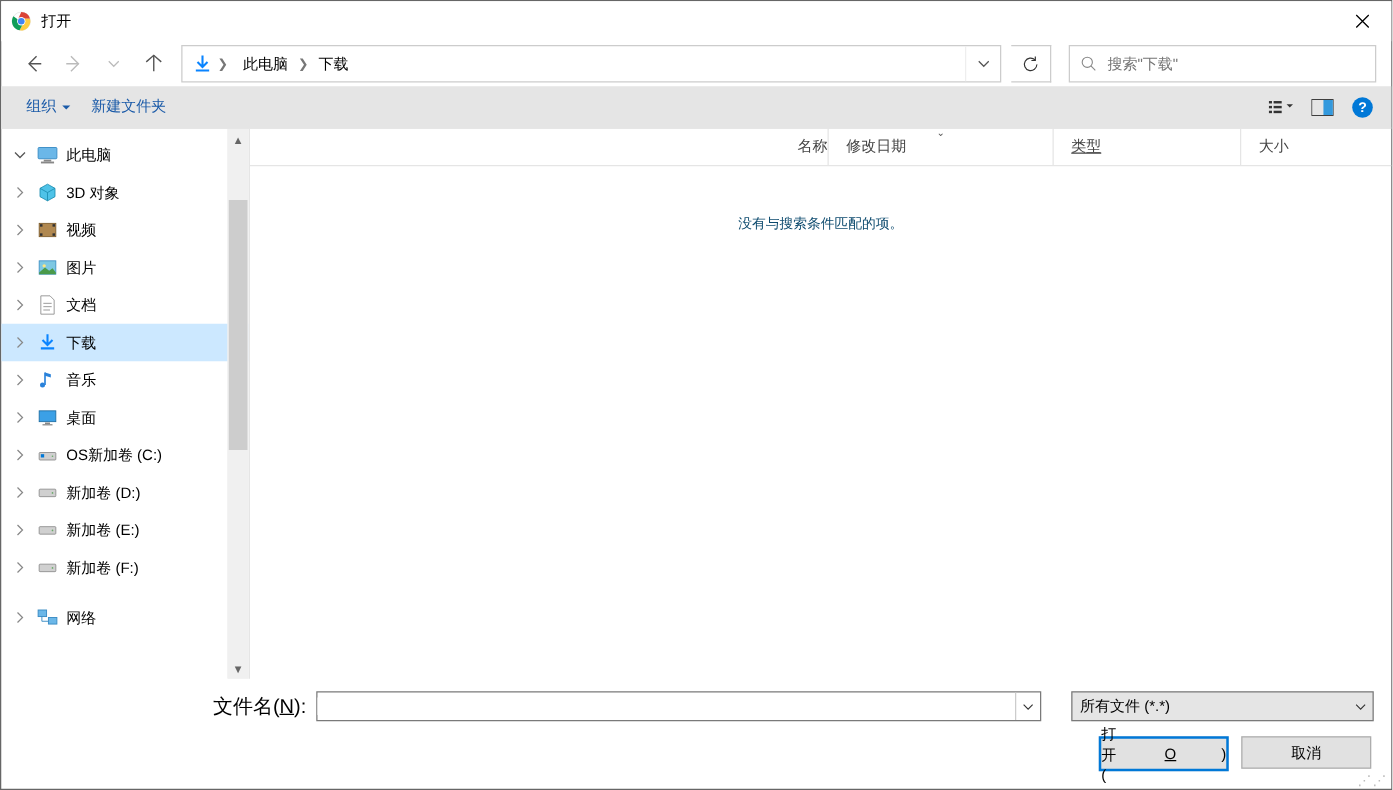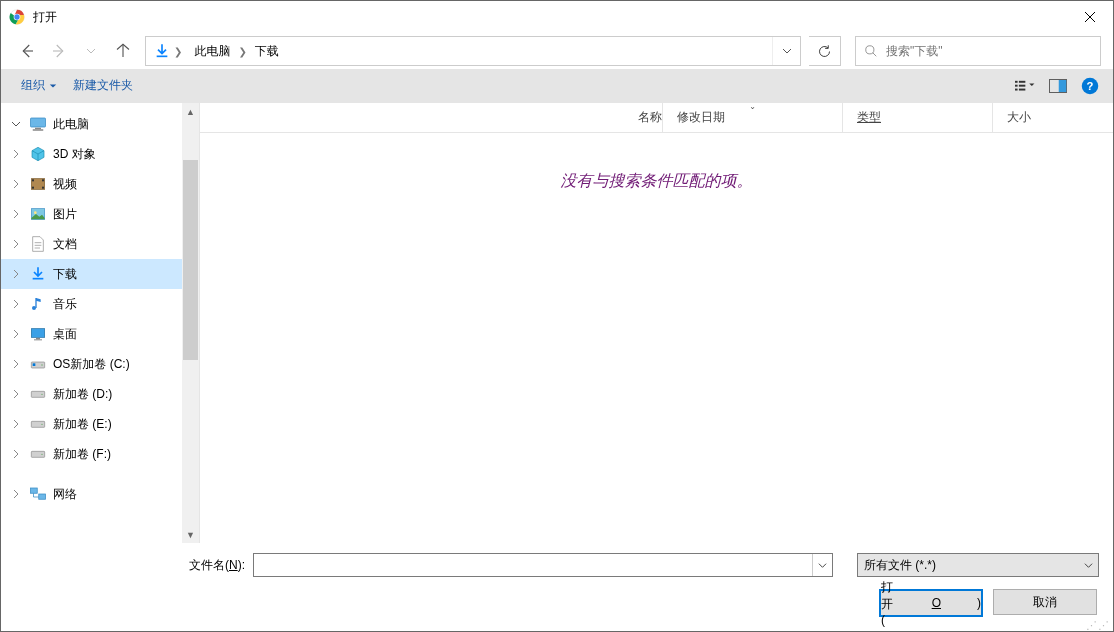--- a/index.html
+++ b/index.html
@@ -52,26 +52,26 @@
 
 .filelist { flex: 1; display: flex; flex-direction: column; }
 .list-header { height: 30px; display: flex; align-items: stretch; border-bottom: 1px solid #e5e5e5; }
 .col { display: flex; align-items: center; padding-left: 14px; font-size: 12px; color: #444; border-right: 1px solid #e5e5e5; position: relative; }
 .col.name { flex: 1; min-width: 300px; justify-content: flex-end; }
 .col.date { width: 180px; }
 .col.type { width: 150px; text-decoration: underline; }
 .col.size { width: 120px; border-right: none; }
 .sort-ind { position: absolute; left: 50%; top: -1px; transform: translateX(-50%); font-size: 8px; color: #555; }
 .list-body { flex: 1; display: flex; align-items: flex-start; justify-content: center; padding-top: 38px; }
-.empty-msg { color: #701a75; font-size: 16px; font-style: italic; }
+.empty-msg { color: #0c4a6e; font-size: 11px; }
 
 
 .footer { padding: 10px 14px 14px 14px; }
 .footer-row { display: flex; align-items: center; gap: 8px; margin-bottom: 12px; }
-.fn-label { width: 230px; text-align: right; font-size: 12px; }
+.fn-label { width: 230px; text-align: right; font-size: 16px; }
 .fn-label u { text-decoration: underline; }
 .fn-combo { flex: 1; height: 24px; border: 1px solid #7a7a7a; display: flex; align-items: center; background: #fff; }
 .fn-combo .drop { width: 20px; height: 100%; display: flex; align-items: center; justify-content: center; color: #333; border-left: 1px solid #ccc; margin-left: auto; }
 .type-combo { width: 242px; height: 24px; border: 1px solid #7a7a7a; display: flex; align-items: center; padding-left: 6px; background: #e5e5e5; font-size: 12px; margin-left: 16px; }
 .type-combo .drop { width: 20px; height: 100%; display: flex; align-items: center; justify-content: center; margin-left: auto; }
 .btn-row { display: flex; justify-content: flex-end; gap: 10px; padding-right: 2px; }
 .dlg-btn { width: 104px; height: 26px; border: 1px solid #adadad; background: #e1e1e1; display: flex; align-items: center; justify-content: center; font-size: 12px; gap: 36px; }
 .dlg-btn.primary { border: 2px solid #0078d7; background: #e1e1e1; height: 28px; }
 .resize-grip { position: absolute; right: 3px; bottom: 3px; color: #bbb; font-size: 11px; line-height: 5px; letter-spacing: 1px; }
 

